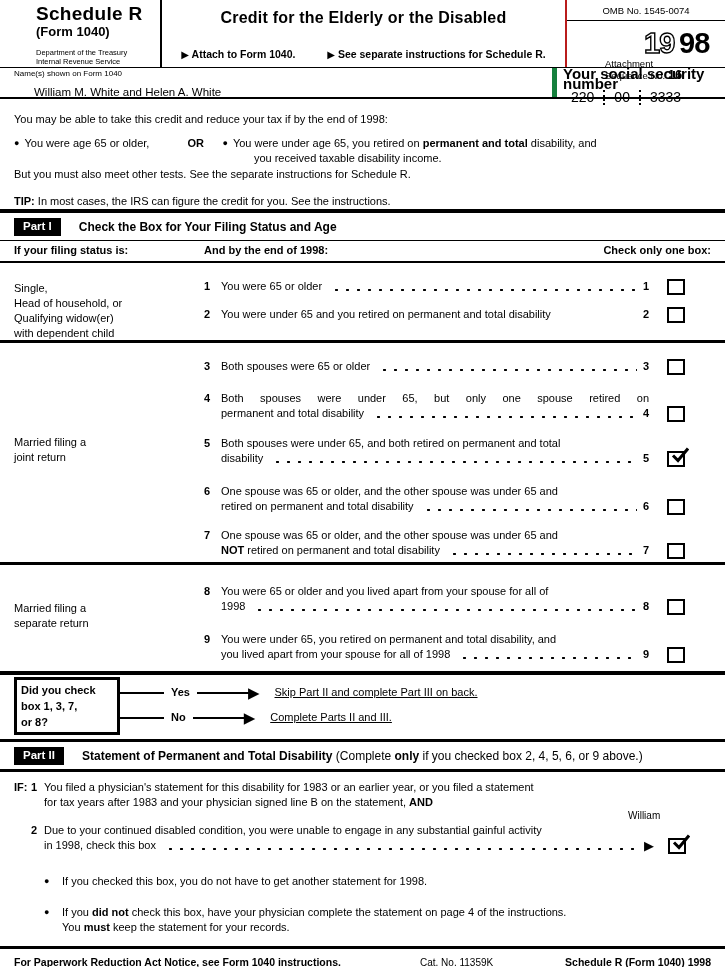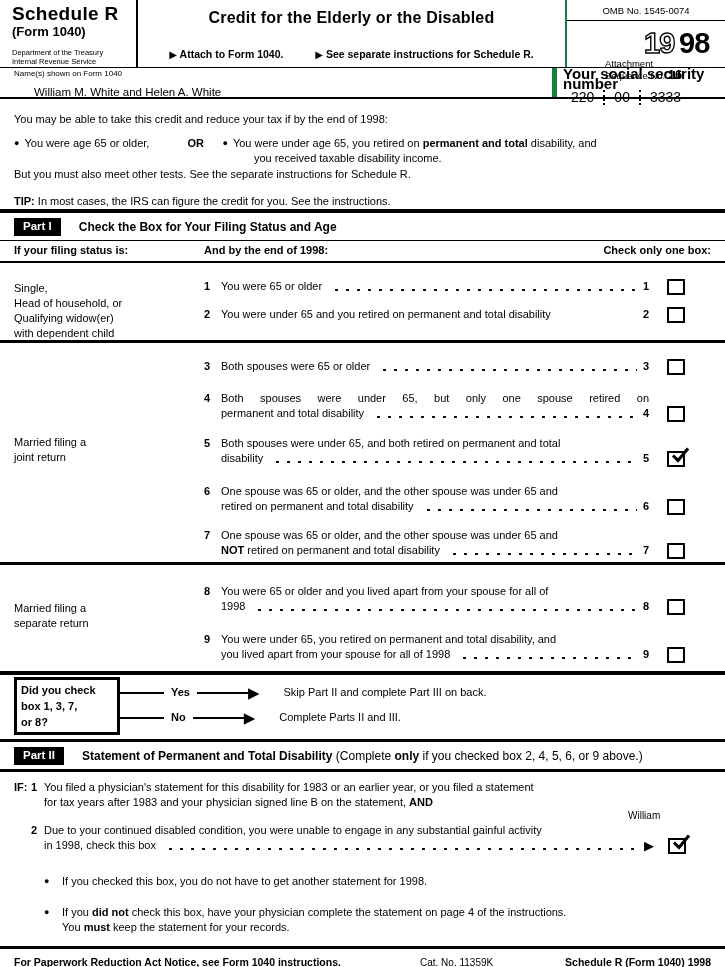--- a/index.html
+++ b/index.html
@@ -8,30 +8,30 @@
   .page {
     width: 725px; height: 967px; background: #fff; margin: 0 auto;
     position: relative; overflow: hidden; font-size: 11px; line-height: 15px;
   }
   b, .bold { font-weight: bold; }
   .rule-3 { height: 3px; background: #000; }
   .rule-4 { height: 4px; background: #000; }
 
   
   .hdr { display: flex; height: 68px; border-bottom: 1px solid #000; }
-  .hdr-left { width: 138px; border-right: 2px solid #000; padding: 4px 4px 2px 12px; }
+  .hdr-left { width: 138px; border-right: 2px solid #000; padding: 4px 4px 2px 12px; margin-left: 24px; }
   .hdr-sched { font-size: 19px; font-weight: bold; line-height: 20px; letter-spacing: .3px; }
   .hdr-form  { font-size: 13px; font-weight: bold; line-height: 15px; }
   .hdr-agency { font-size: 7.5px; line-height: 9px; margin-top: 9px; }
   .hdr-center { flex: 1; display: flex; flex-direction: column; justify-content: space-between; padding: 10px 6px 5px; }
   .form-title { font-size: 16px; font-weight: bold; text-align: center; letter-spacing: .2px; }
   .attach-line { font-size: 10.5px; font-weight: bold; text-align: center; }
   .attach-line .sp { display: inline-block; width: 26px; }
   .arrow-glyph { font-size: 10px; }
-  .hdr-right { width: 160px; border-left: 2px solid #15803d; }
+  .hdr-right { width: 160px; border-left: 2px solid #b91c1c; }
   .omb { font-size: 9.5px; text-align: center; padding: 3px 2px 2px; border-bottom: 1px solid #000; }
   .year-wrap { text-align: right; margin-top: 5px; height: 32px; }
   .year-svg text { font-family: "Liberation Sans", sans-serif; font-size: 29px; font-weight: bold; letter-spacing: -1px; }
   .year-outline { fill: #fff; stroke: #000; stroke-width: 1.4px; }
   .year-solid { fill: #000; }
   .attach-seq { font-size: 9.5px; line-height: 11px; padding-left: 38px; }
   .seq-no { font-size: 13px; font-weight: bold; }
 
   
   .name-row { display: flex; height: 31px; border-bottom: 2px solid #000; }
@@ -94,21 +94,21 @@
 
   
   .flowchart { display: flex; margin: 2px 14px 0; height: 58px; }
   .flow-box { width: 106px; border: 3px solid #000; font-weight: bold; white-space: pre-line; padding: 2px 2px 0 4px; line-height: 16px; }
   .flow-branches { flex: 1; padding-top: 3px; }
   .branch { display: flex; align-items: center; height: 25px; }
   .hline { border-top: 2px solid #000; }
   .seg1 { width: 44px; } .seg2 { width: 52px; }
   .branch-label { font-weight: bold; padding: 0 7px; }
   .flow-arrow { font-size: 15px; line-height: 15px; margin-left: -1px; }
-  .branch-text { margin-left: 24px; }
+  .branch-text { margin-left: 15px; text-decoration: underline; }
 
   .pre-p2-rule { margin-top: 4px; }
 
   
   .p2-body { position: relative; padding: 8px 14px 0; }
   .if-row { display: flex; }
   .if-label { font-weight: bold; width: 17px; }
   .if-items { flex: 1; }
   .if-item { display: flex; }
   .if-num { font-weight: bold; width: 13px; align-self: flex-start; }

